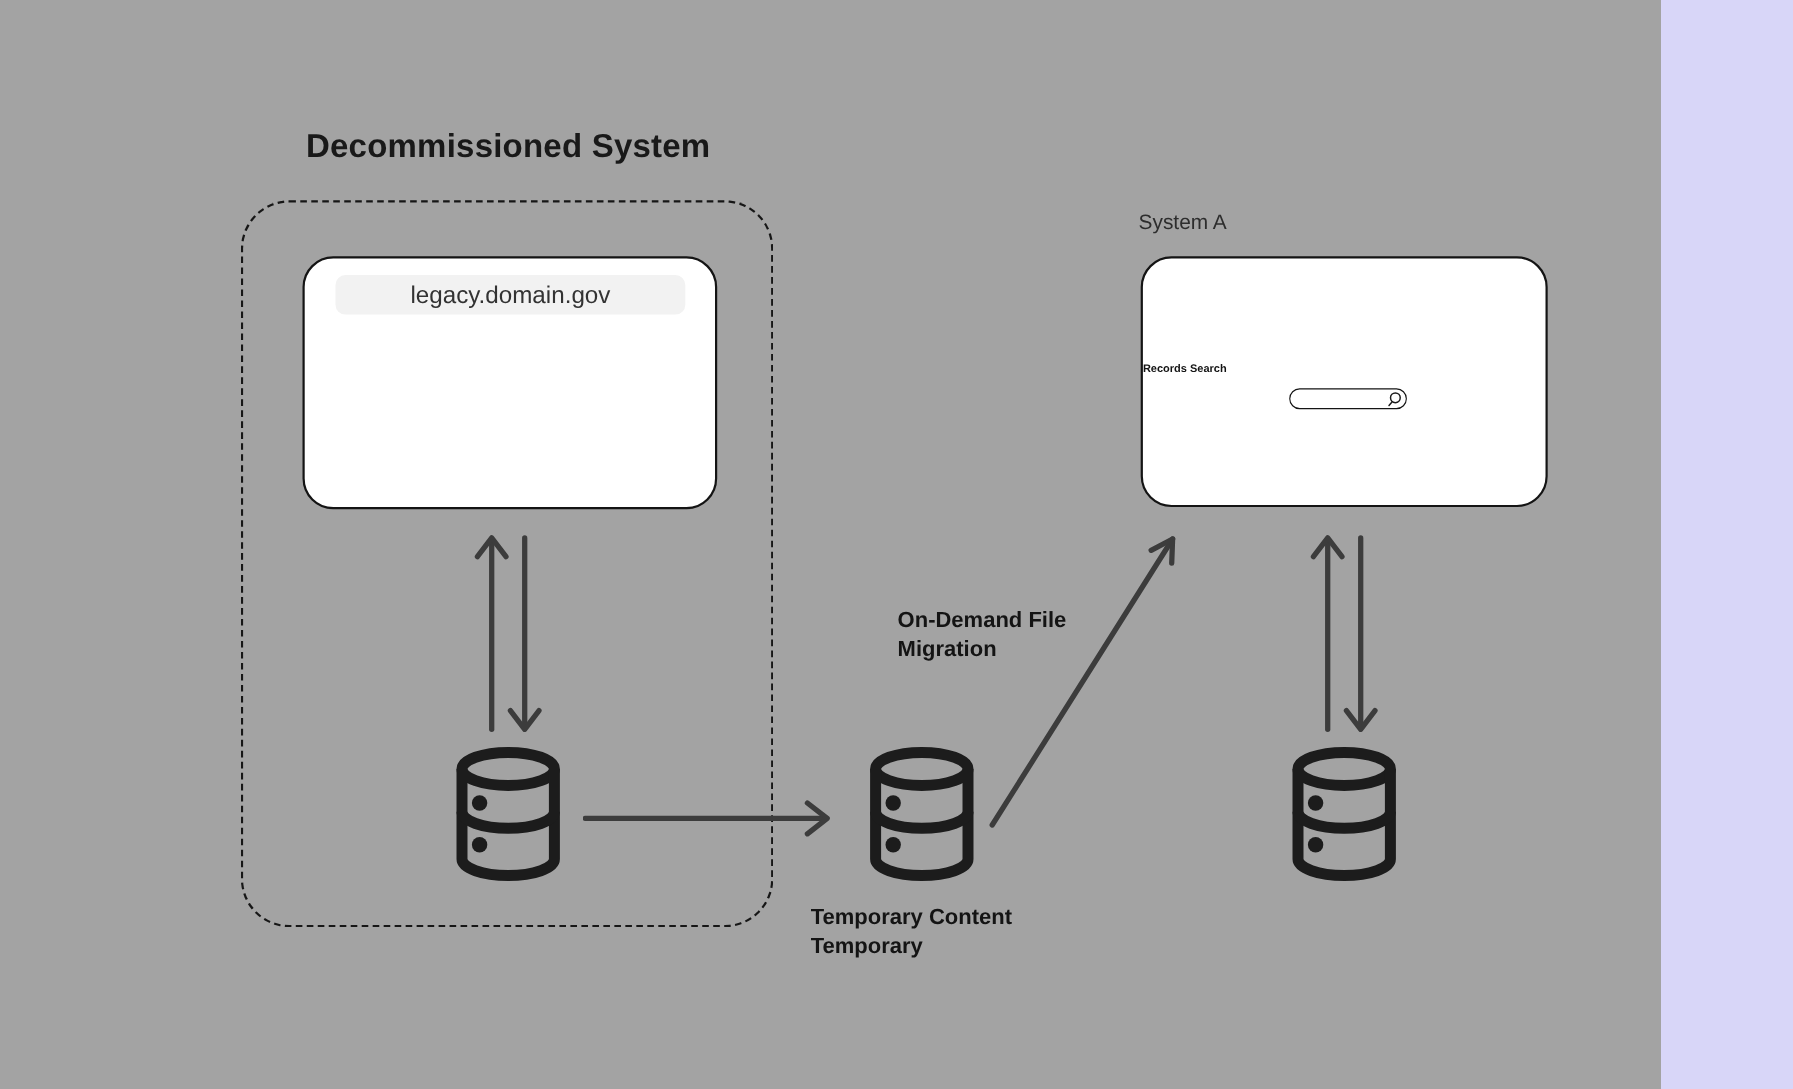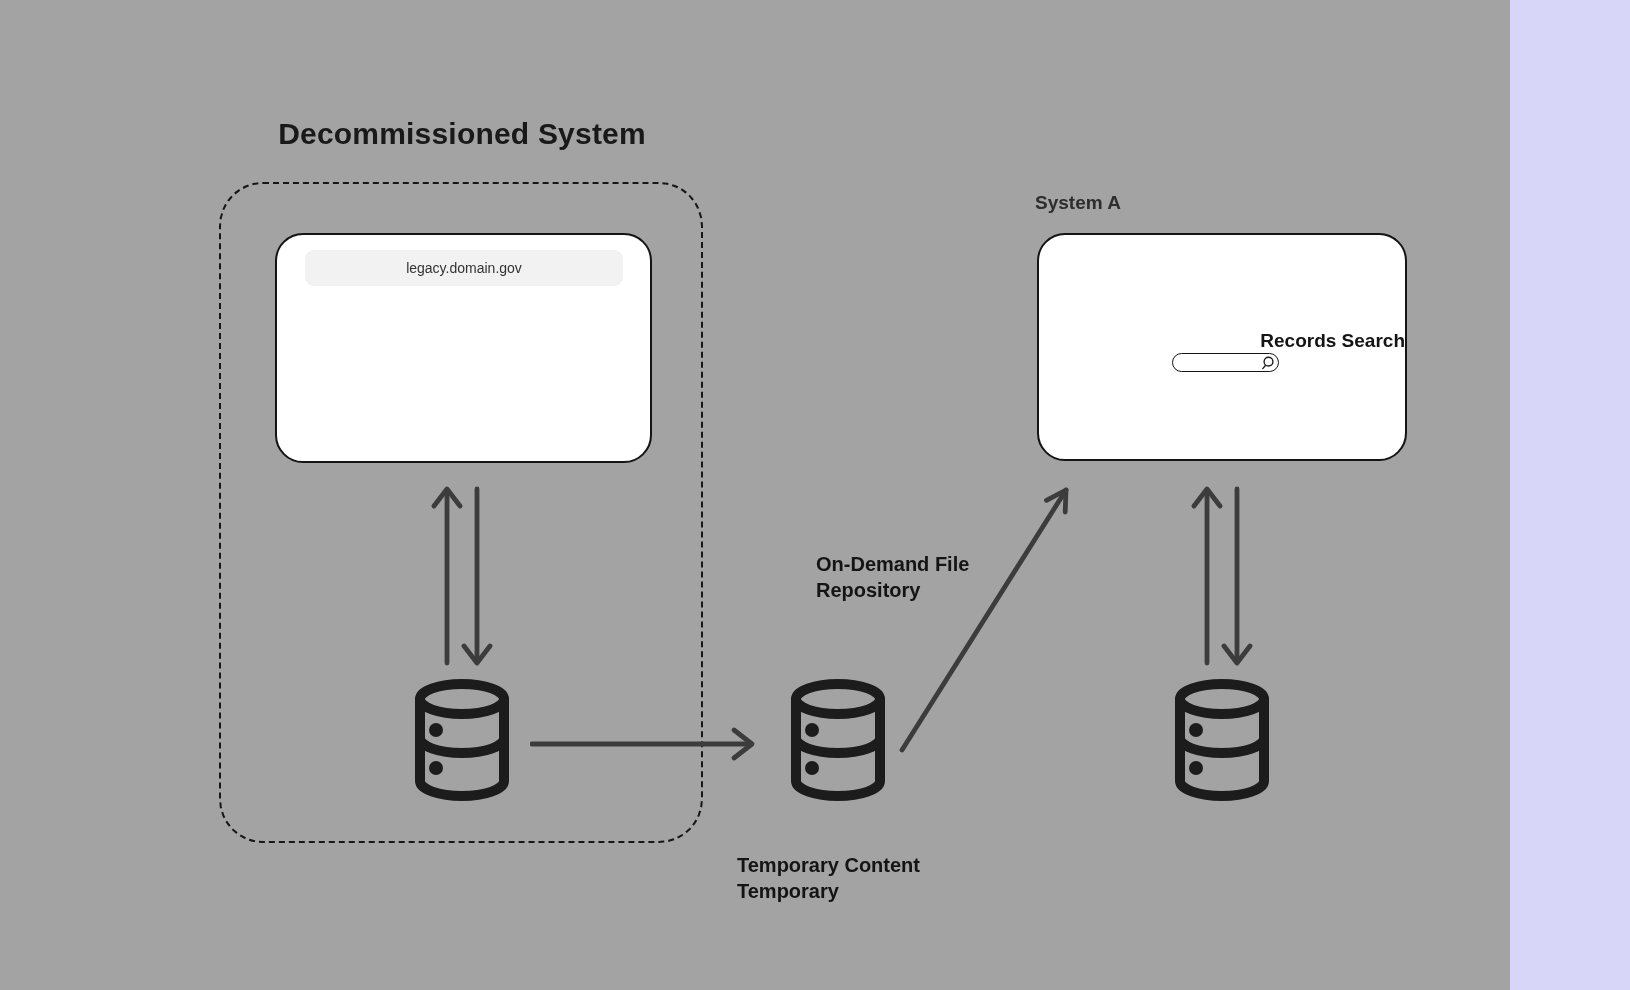--- a/index.html
+++ b/index.html
@@ -37,30 +37,30 @@
   }
   .win-legacy { left: 275px; top: 233px; width: 377px; height: 230px; }
   .win-systema { left: 1037px; top: 233px; width: 370px; height: 228px; }
 
   .urlbar {
     position: absolute;
     background: #f2f2f2;
     border-radius: 9px;
     height: 36px; line-height: 36px;
     text-align: center;
-    font-size: 14px; color: #333333;
+    font-size: 22px; color: #333333;
   }
   .urlbar-legacy { left: 28px; top: 15px; width: 318px; }
   .urlbar-systema { left: 26px; top: 15px; width: 319px; }
 
   .search-label {
     position: absolute;
     left: 0; top: 95px; width: 100%;
-    text-align: right;
-    font-size: 19px; font-weight: 700; color: #141414;
+    text-align: left;
+    font-size: 10px; font-weight: 700; color: #141414;
   }
   .search-pill {
     position: absolute;
     left: 133px; top: 118px; width: 107px; height: 19px;
     border: 1.8px solid #141414;
     border-radius: 12px;
     box-sizing: border-box;
     background: #ffffff;
   }
   .search-pill input {
@@ -68,30 +68,30 @@
     border: none; outline: none; background: transparent;
     font-family: "Liberation Sans", sans-serif; font-size: 11px; color: #141414;
     padding: 0;
   }
   .search-pill .search-glyph {
     position: absolute; right: 2px; top: 0.5px;
   }
 
   .system-a-title {
     left: 1035px; top: 192px;
-    font-size: 19px; font-weight: 700; color: #2d2d2d;
+    font-size: 19px; font-weight: 400; color: #2d2d2d;
   }
 
   .node-label {
     text-align: left;
     font-size: 20px; font-weight: 700; color: #141414;
     line-height: 26px;
   }
   .node-label span { display: block; }
-  .label-temp-repo { left: 737px; top: 821px; width: 200px; margin-top: 31px; }
+  .label-temp-repo { left: 737px; top: 821px; width: 200px; }
   .label-migration { left: 816px; top: 551px; width: 200px; }
   svg { display: block; }
 </style>
 </head>
 <body>
 
 <div class="canvas">
 
   <div class="abs diagram-title">Decommissioned System</div>
 
@@ -146,21 +146,21 @@
 
   <svg class="abs" style="left:890px; top:478px;" width="185" height="285" viewBox="0 0 185 285">
     <g stroke="#3c3c3c" stroke-width="4.8" fill="none" stroke-linecap="round" stroke-linejoin="round">
       <path d="M12 272 L176 12"></path>
       <path d="M175.2 34 L176 12 L156.5 22.3"></path>
     </g>
   </svg>
 
   <div class="abs node-label label-migration">
     <span>On-Demand File</span>
-    <span>Repository</span>
+    <span>Migration</span>
   </div>
 
   <div class="abs system-a-title">System A</div>
 
   <div class="abs window win-systema">
     <div class="search-label">Records Search</div>
     <div class="search-pill">
       <input type="text" aria-label="Records Search" style="">
       <svg class="search-glyph" width="17" height="17" viewBox="0 0 20 20">
         <circle cx="11.2" cy="7.8" r="5.2" fill="none" stroke="#1c1c1c" stroke-width="1.6"></circle>

